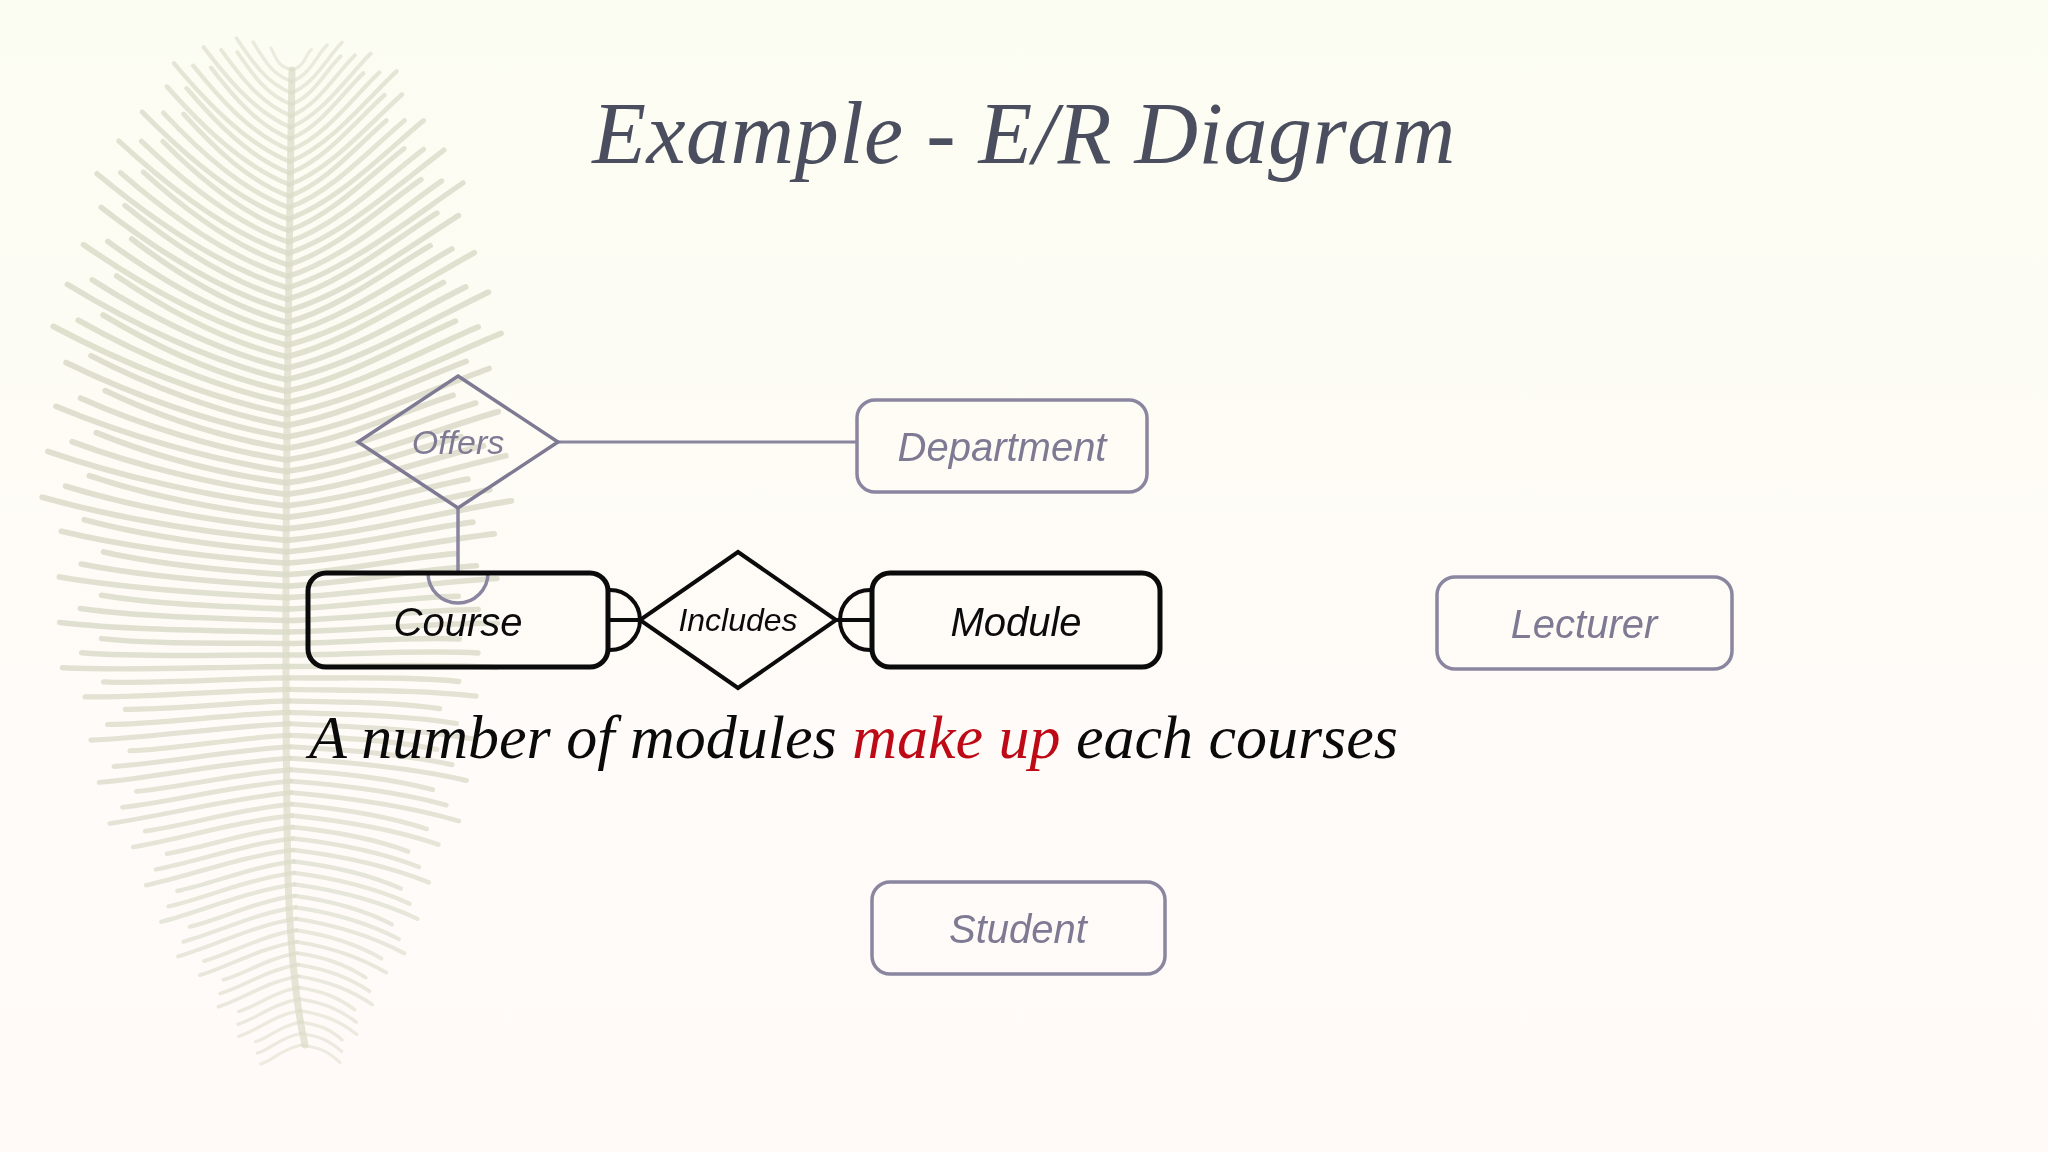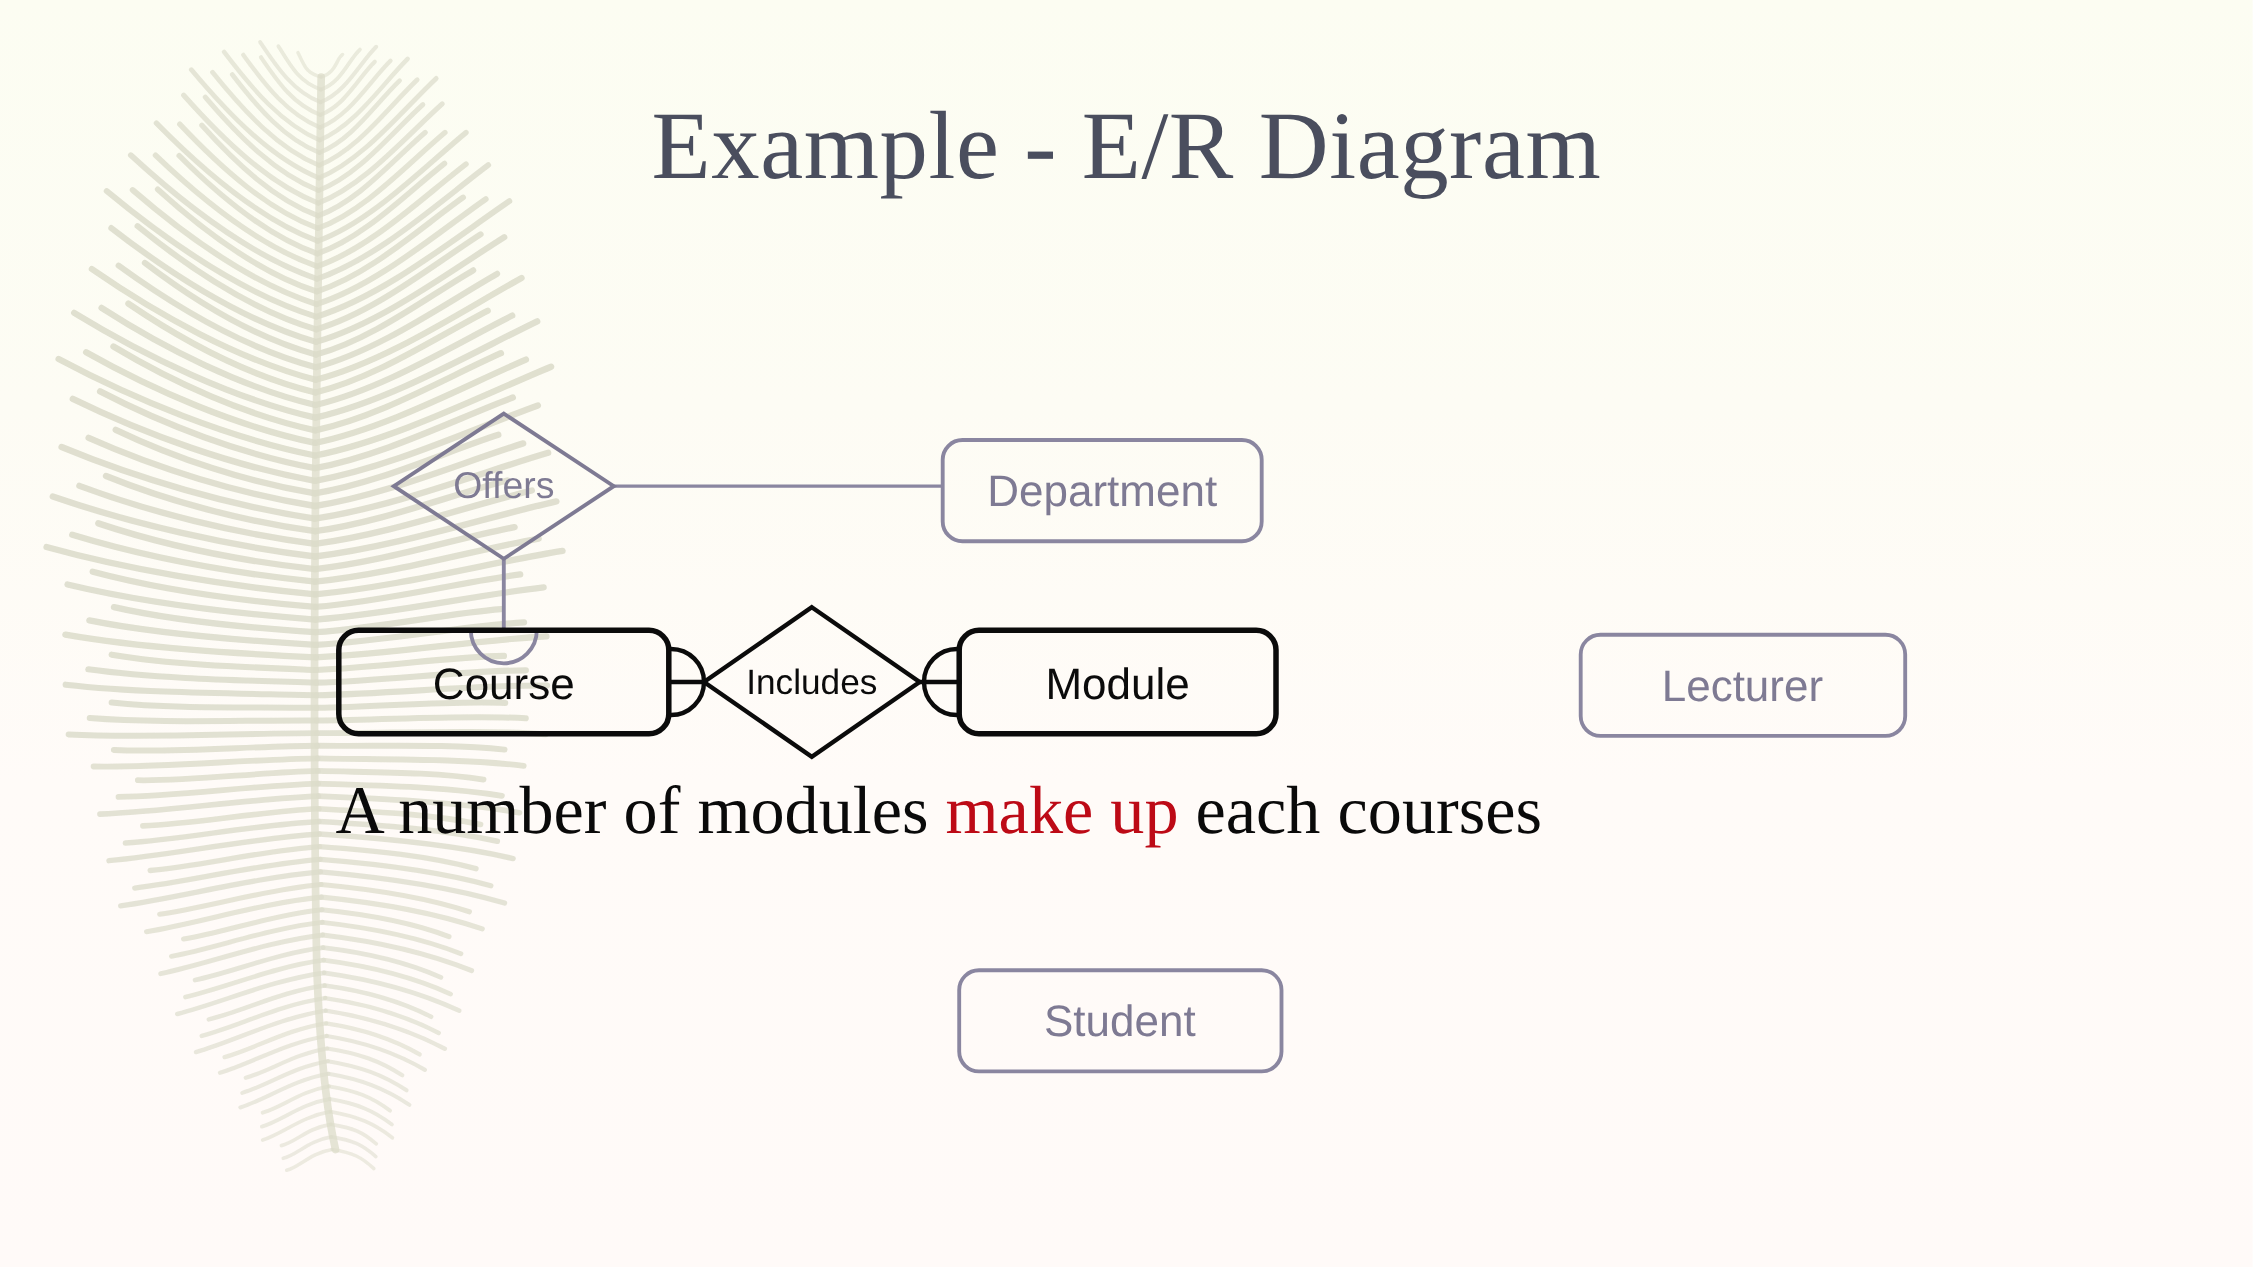--- a/index.html
+++ b/index.html
@@ -11,20 +11,21 @@
     height: 1152px;
     overflow: hidden;
     font-family: "Liberation Sans", sans-serif;
   }
   #slide {
     position: relative;
     width: 2048px;
     height: 1152px;
     background: linear-gradient(180deg, #fcfdf2 0%, #fdfcf4 32%, #fffbf8 62%, #fffaf8 100%);
     overflow: hidden;
+    font-style: italic;
   }
 
   
   #feather-layer {
     position: absolute;
     left: 0;
     top: 0;
     width: 700px;
     height: 1152px;
     pointer-events: none;

